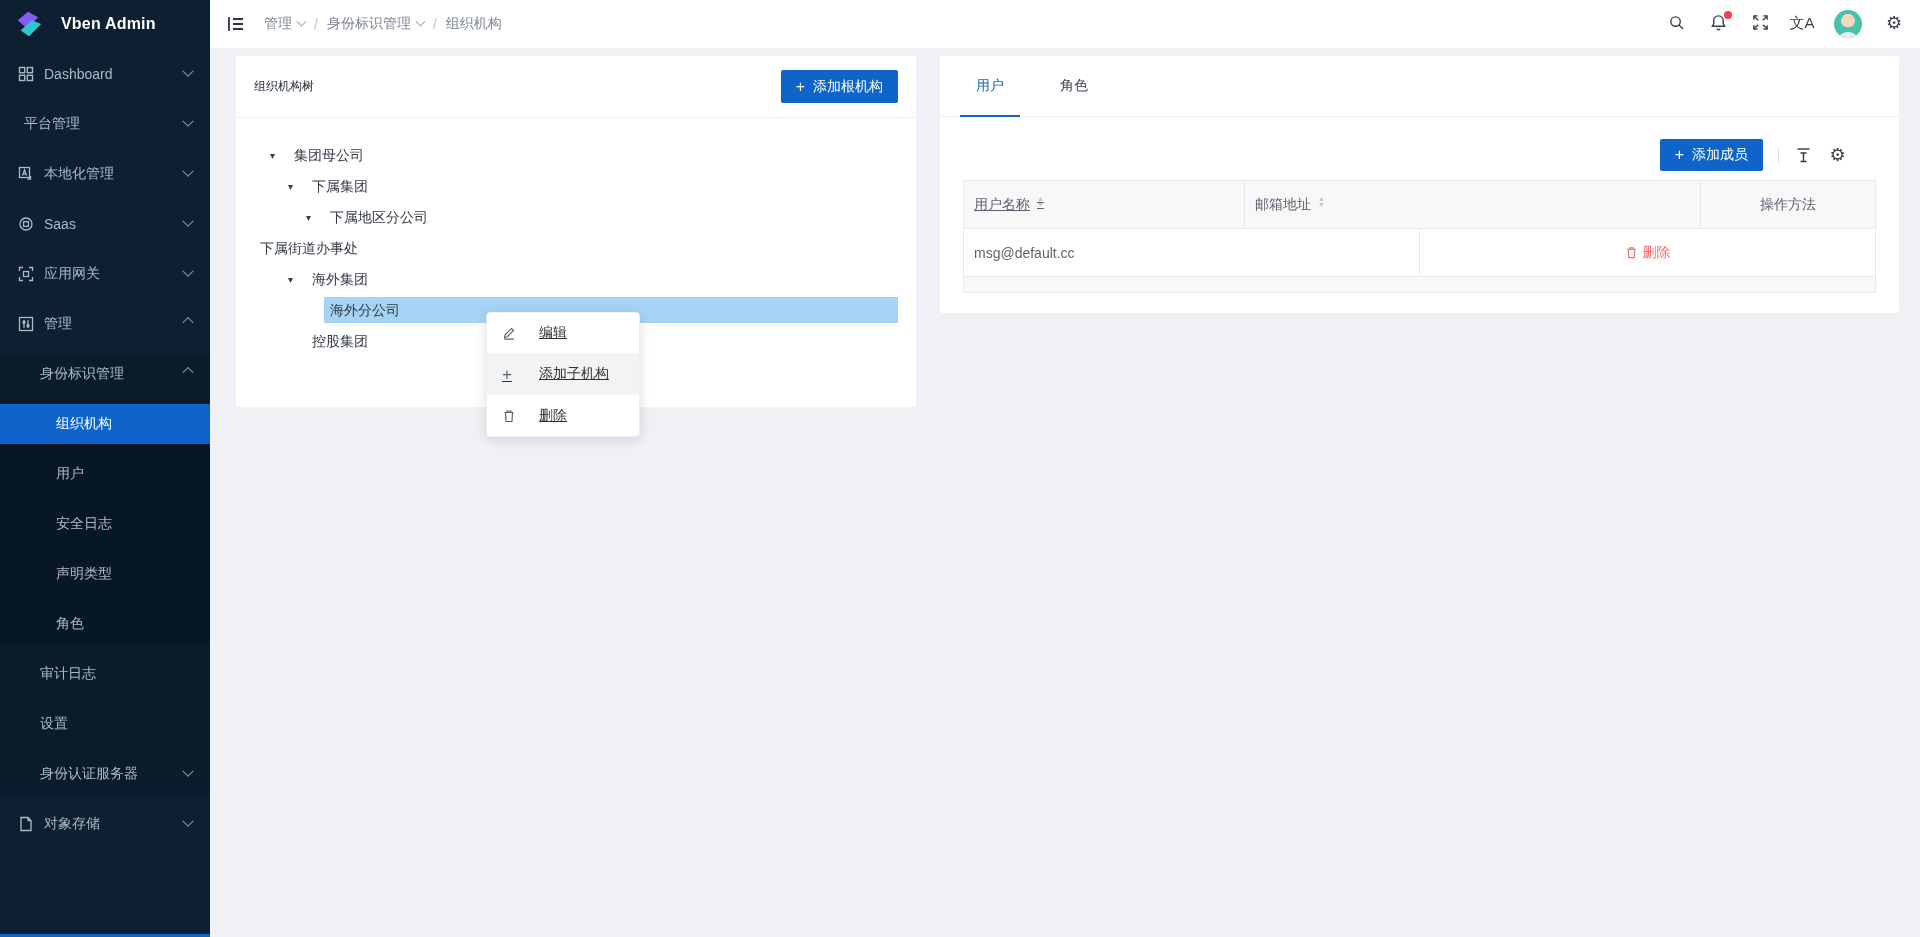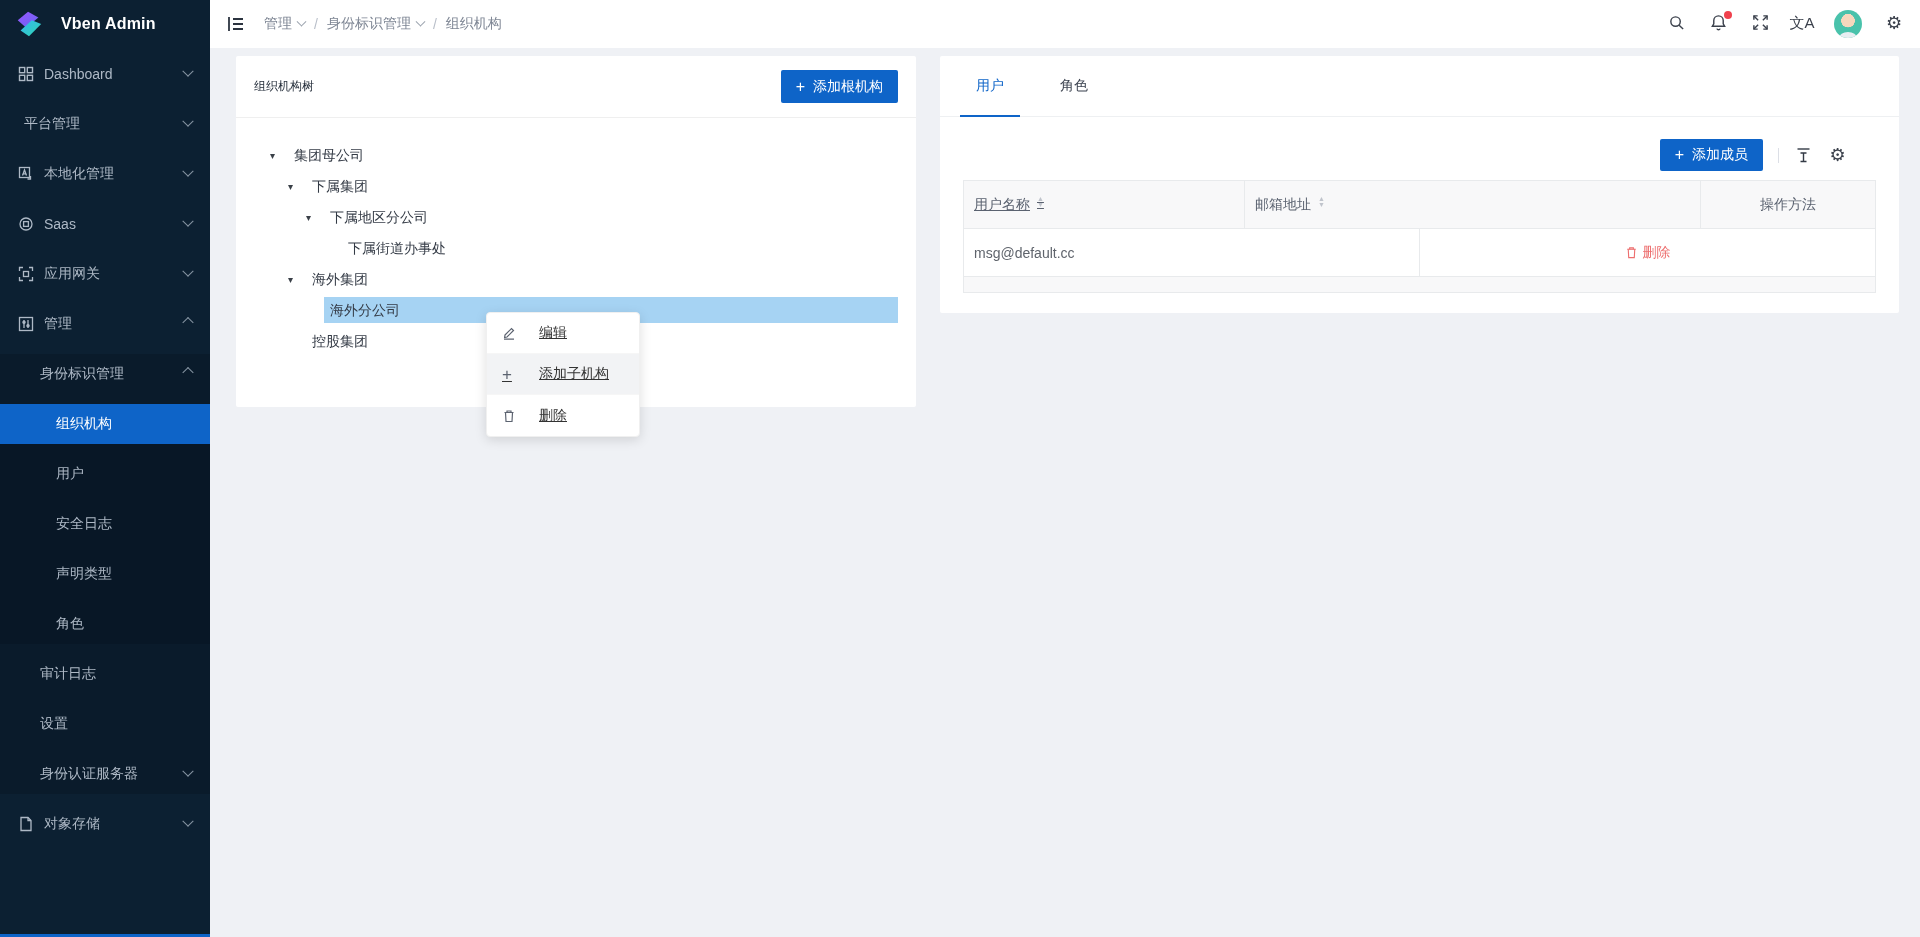--- a/index.html
+++ b/index.html
@@ -56,21 +56,21 @@
                       padding:0 18px; border-bottom:1px solid #efefef; }
   .panel-title { font-size:12px; color:#27303d; }
   .btn-primary { background:#0e64c8; color:#fff; border:none; height:33px; padding:0 15px; border-radius:2px;
                  font-size:14px; display:inline-flex; align-items:center; gap:8px; cursor:pointer;
                  font-family:inherit; }
   .btn-primary .plus { font-size:16px; line-height:1; font-weight:400; }
 
   
   .tree { padding-top:24px; }
   .tree-row { height:26px; margin-bottom:5px; display:flex; align-items:center; font-size:14px; color:#333a45; }
-  .t0 { padding-left:34px; } .t1 { padding-left:52px; } .t2 { padding-left:70px; } .t3 { padding-left:88px; }
+  .t0 { padding-left:34px; } .t1 { padding-left:52px; } .t2 { padding-left:70px; } .t3 { }
   .tree-caret { width:18px; flex:0 0 auto; font-size:10px; color:#3a4048; cursor:pointer; }
   .tree-label { flex:1; margin-right:18px; padding:0 6px; line-height:26px; cursor:pointer;
                 white-space:nowrap; overflow:hidden; }
   .tree-label.selected { background:#a6d3f3; }
 
   
   .ctx-menu { position:absolute; left:486px; top:312px; width:154px; background:#fff; border:1px solid #f0f0f0;
               border-radius:4px; box-shadow:0 3px 12px rgba(0,0,0,.13); z-index:20; overflow:hidden; }
   .ctx-item { height:41px; display:flex; align-items:center; gap:22px; padding:0 15px; font-size:14px;
               color:#333; cursor:pointer; border-bottom:1px solid #f6f6f6;text-decoration:underline; }

